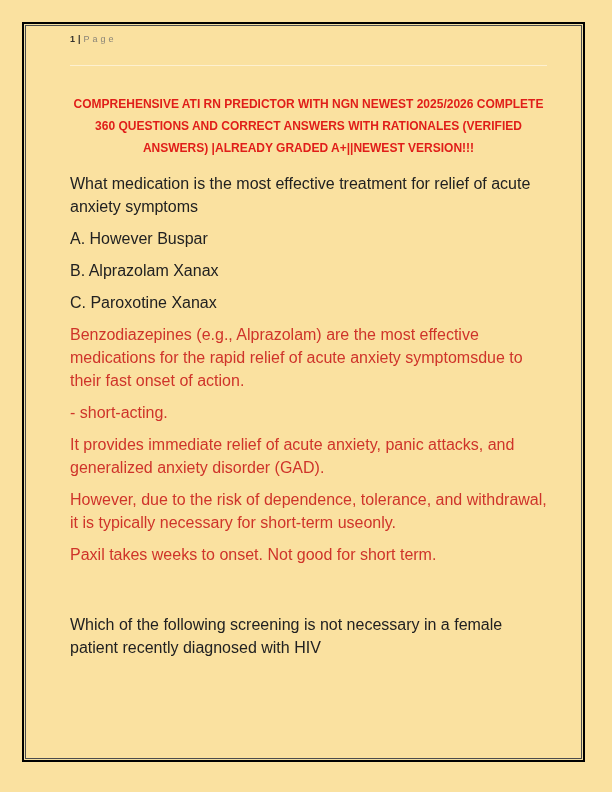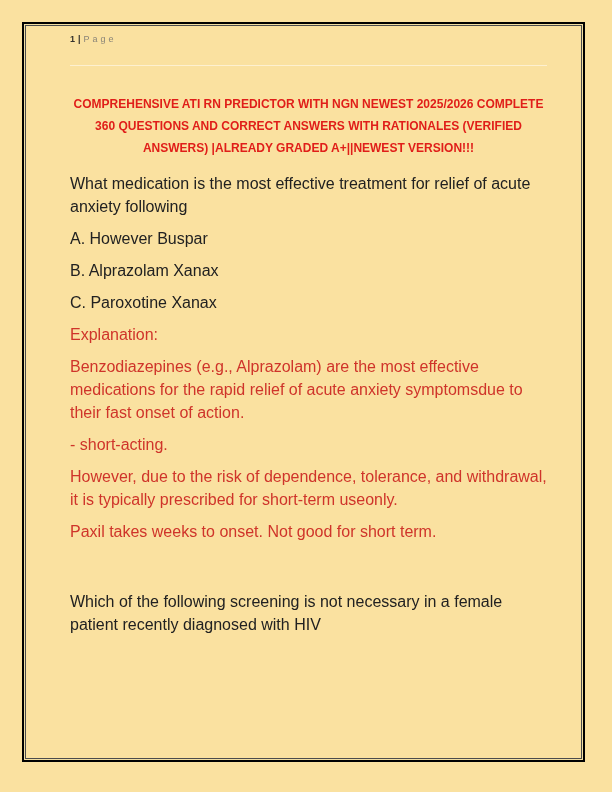--- a/index.html
+++ b/index.html
@@ -65,29 +65,29 @@
 <body style="--background: #fae1a0; --border-black: #000000; --title-red: #e01e19; --body-red: #cf342a; --text-black: #212121;">
 
 <div class="frame">
 
   <div class="header">
     <span class="num">1</span><span class="sep">|</span><span class="lbl">Page</span>
   </div>
 
   <h1 class="title">COMPREHENSIVE ATI RN PREDICTOR WITH NGN NEWEST 2025/2026 COMPLETE 360 QUESTIONS AND CORRECT ANSWERS WITH RATIONALES (VERIFIED ANSWERS) |ALREADY GRADED A+||NEWEST VERSION!!!</h1>
 
-  <p class="first-question">What medication is the most effective treatment for relief of acute anxiety following</p>
+  <p class="first-question">What medication is the most effective treatment for relief of acute anxiety symptoms</p>
 
   <p>A. However Buspar</p>
   <p>B. Alprazolam Xanax</p>
   <p>C. Paroxotine Xanax</p>
 
 
-  <p class="red">Explanation:</p>
 
   <p class="red">Benzodiazepines (e.g., Alprazolam) are the most effective medications for the rapid relief of acute anxiety symptomsdue to their fast onset of action.</p>
   <p class="red">- short-acting.</p>
-  <p class="red">However, due to the risk of dependence, tolerance, and withdrawal, it is typically prescribed for short-term useonly.</p>
+  <p class="red">It provides immediate relief of acute anxiety, panic attacks, and generalized anxiety disorder (GAD).</p>
+  <p class="red">However, due to the risk of dependence, tolerance, and withdrawal, it is typically necessary for short-term useonly.</p>
   <p class="red">Paxil takes weeks to onset. Not good for short term.</p>
 
   <p class="second-question">Which of the following screening is not necessary in a female patient recently diagnosed with HIV</p>
 
 </div>
 
 </body></html>

